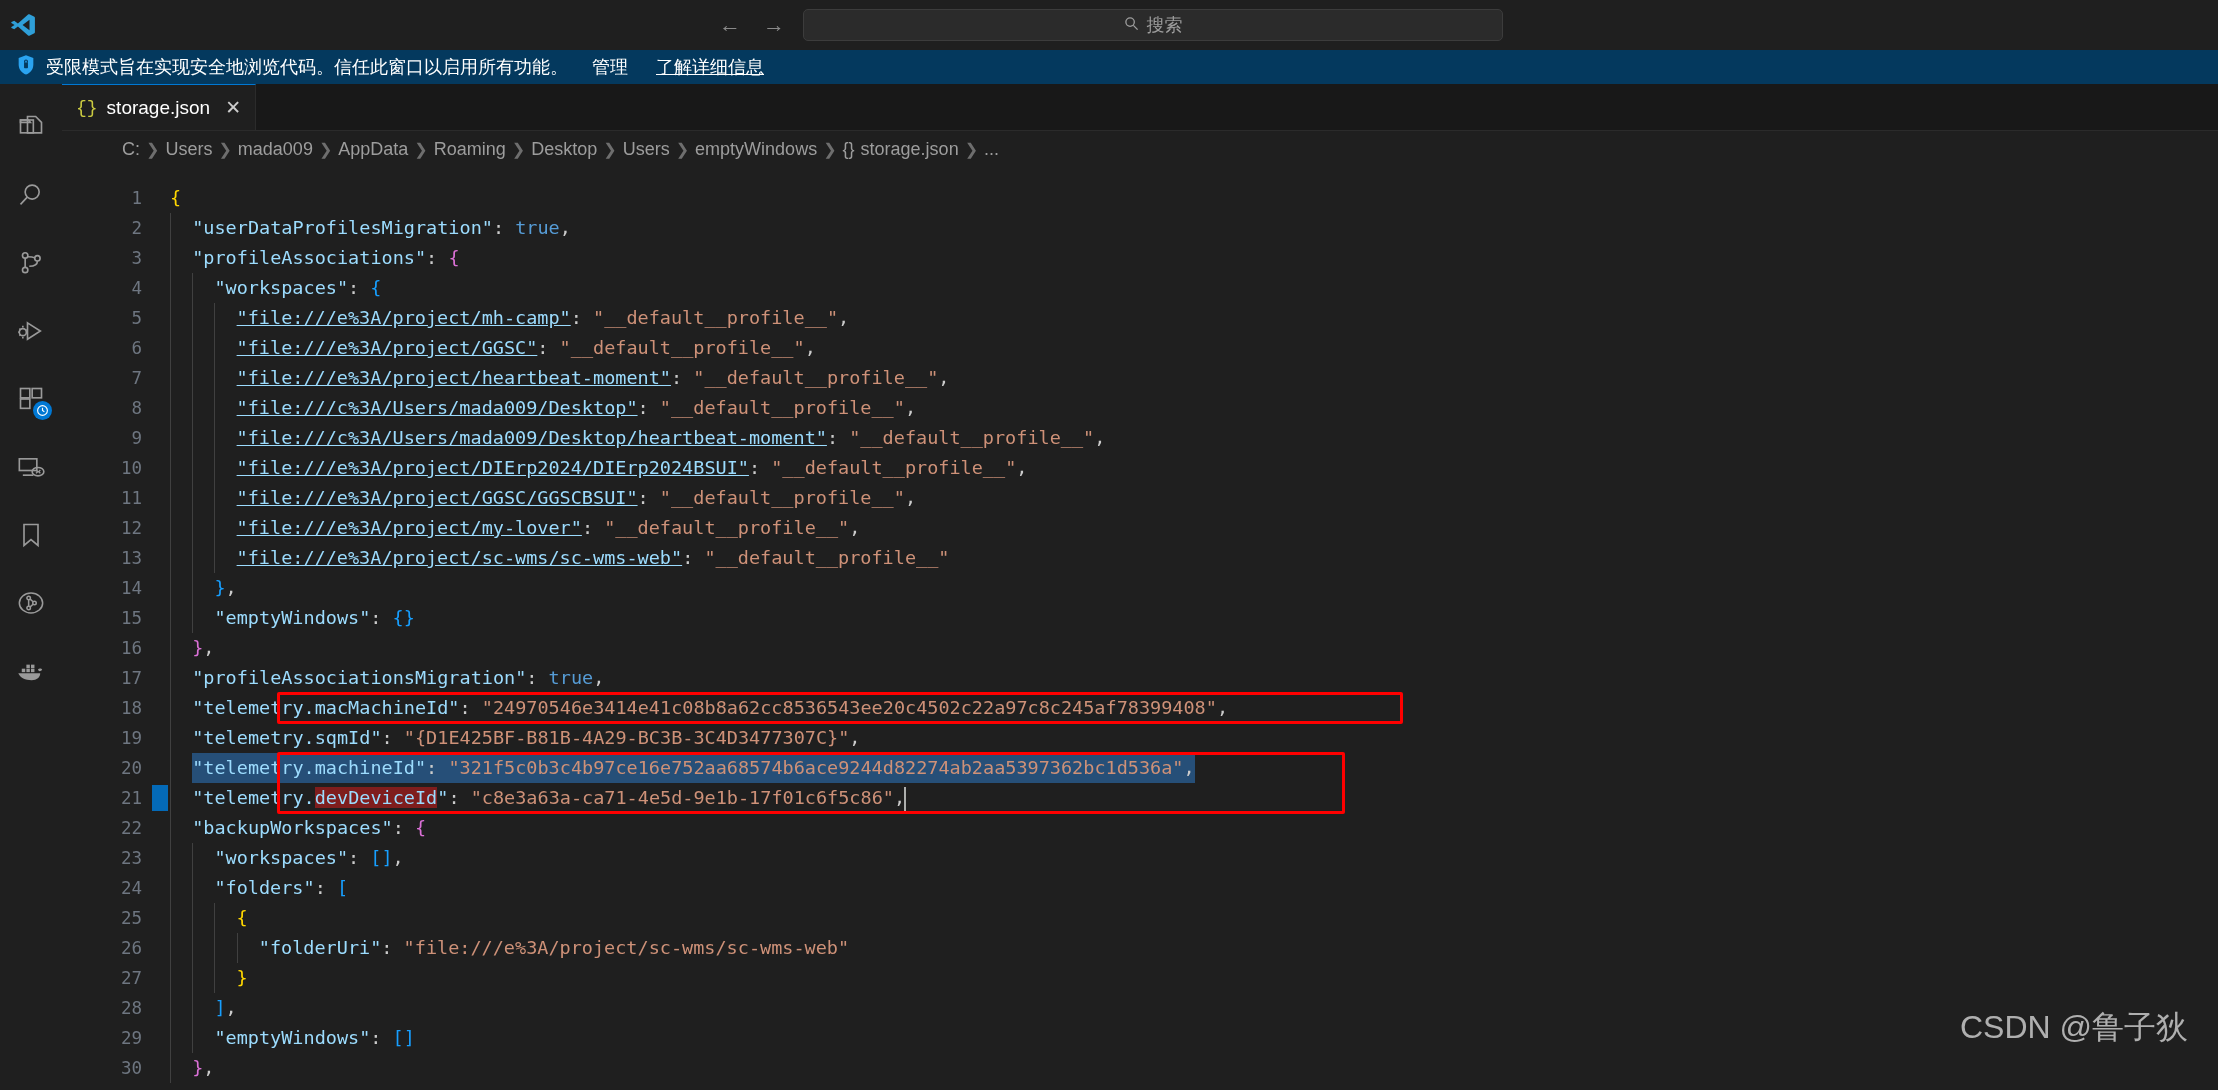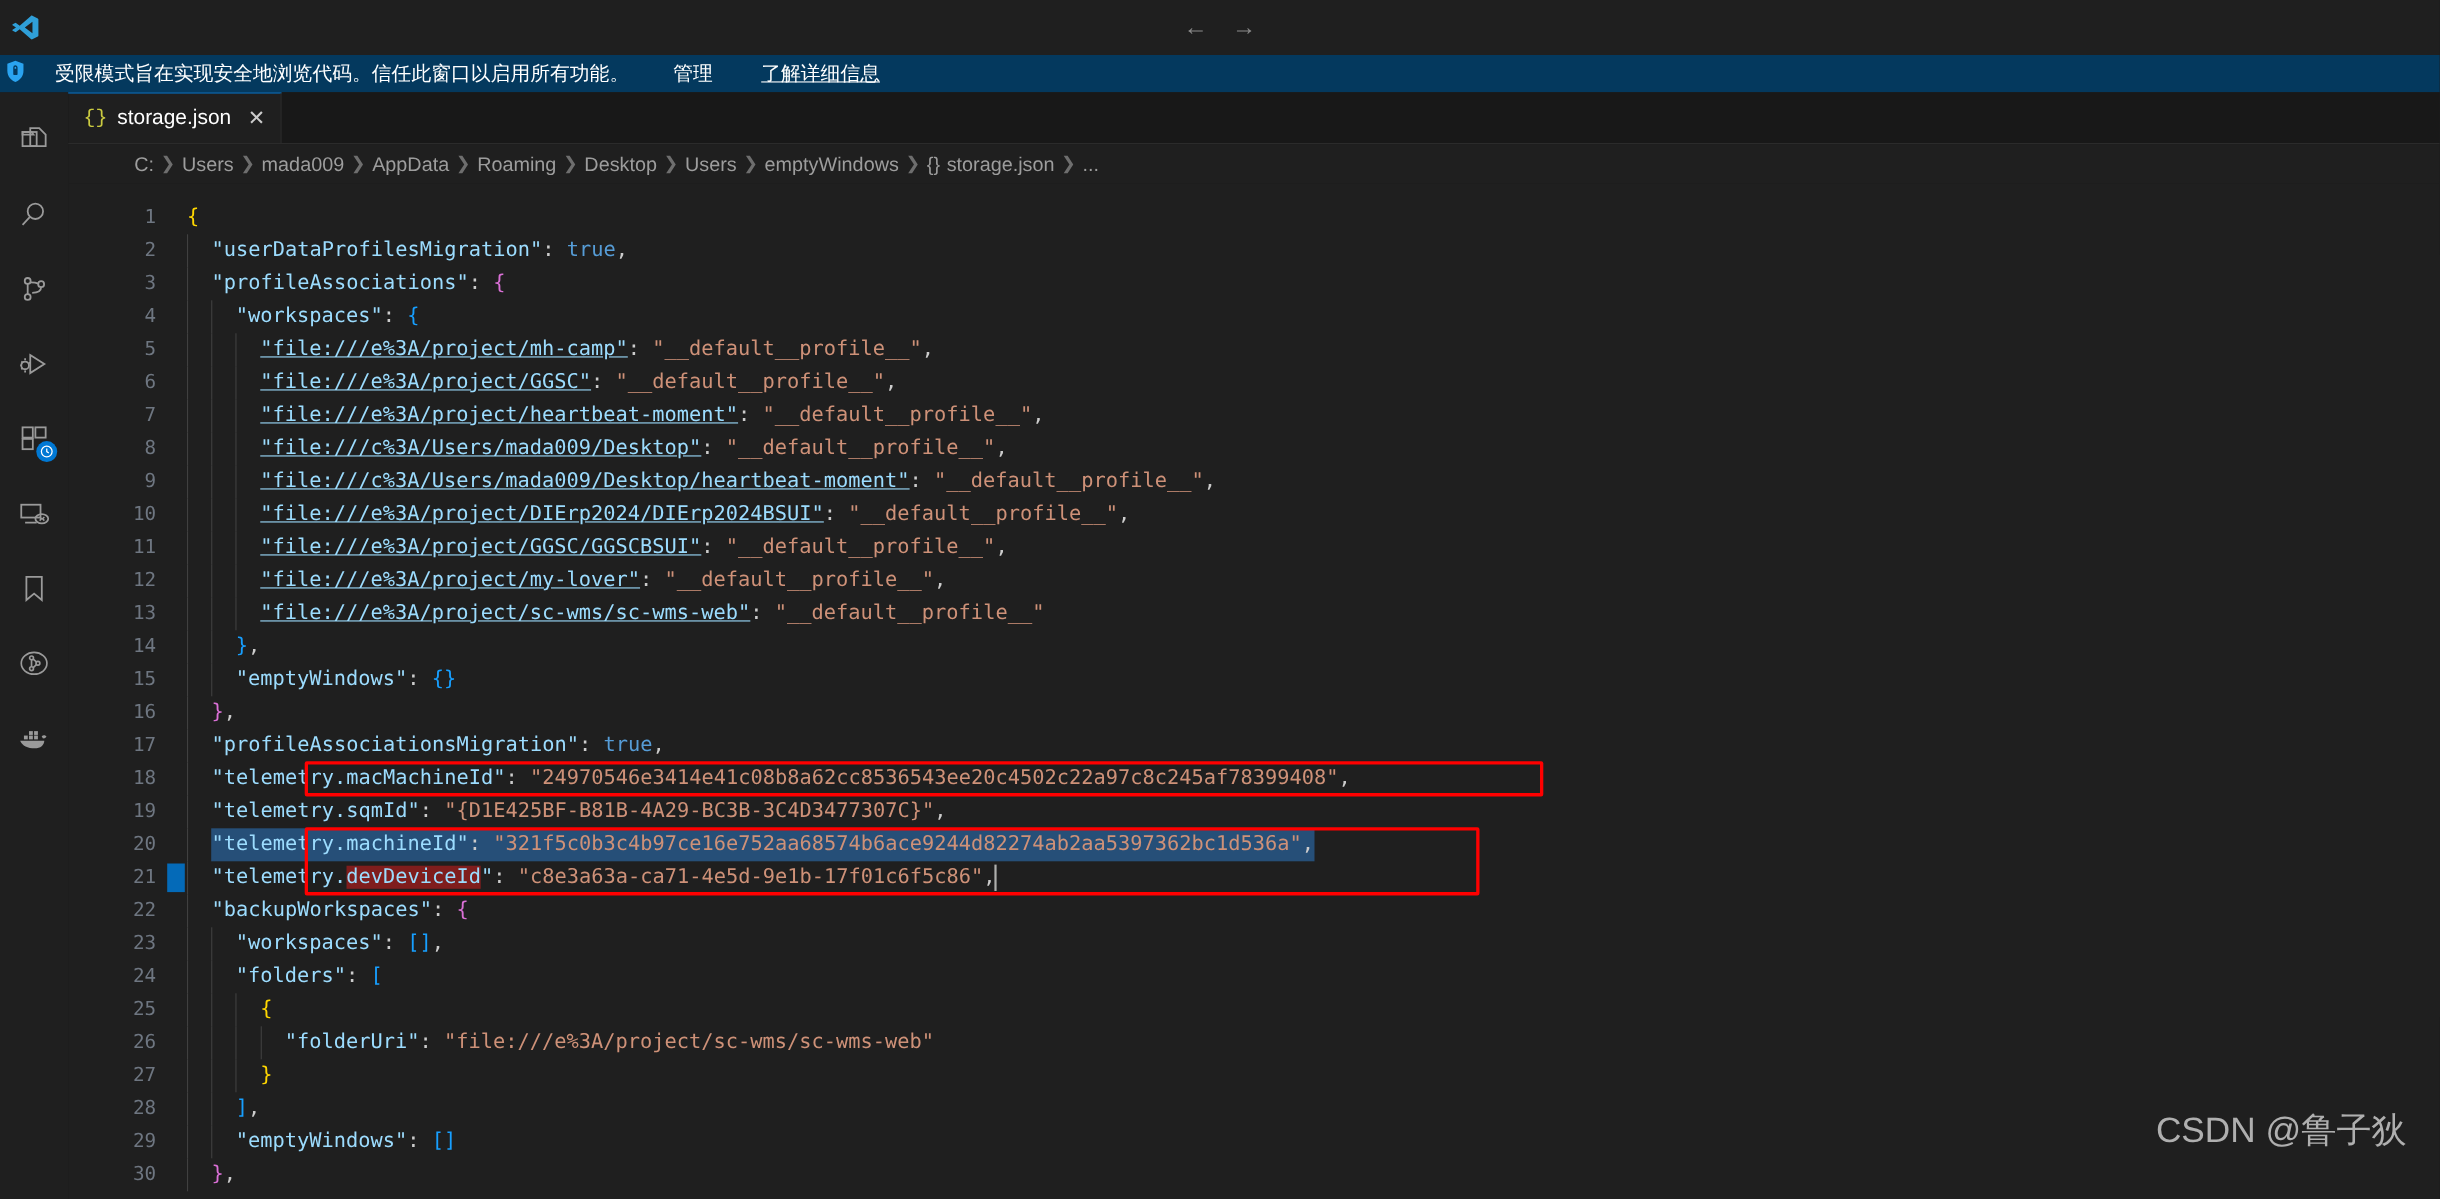--- a/index.html
+++ b/index.html
@@ -30,21 +30,21 @@
   .navbtn { color: #8a8a8a; font-size: 22px; width: 30px; text-align: center; }
   .searchbox {
     width: 700px; height: 32px; background: #2b2b2b; border: 1px solid #3c3c3c;
     border-radius: 5px; display: flex; align-items: center; justify-content: center;
     gap: 8px; color: #9d9d9d; font-size: 18px;
   }
 
   
   .banner {
     flex: 0 0 34px; height: 34px; background: #04395e;
-    display: flex; align-items: center; gap: 26px; padding: 0 4px;
+    display: flex; align-items: center; gap: 10px; padding: 0 16px;
     color: #ffffff; font-size: 18px;
   }
   .banner-link { color: #ffffff; text-decoration: underline; cursor: pointer; }
   .banner-link.plain { text-decoration: none; }
 
   
   .body { flex: 1 1 auto; display: flex; min-height: 0; }
 
   .activitybar {
     flex: 0 0 62px; background: #1f1f1f; display: flex; flex-direction: column;
@@ -133,20 +133,29 @@
 
 <div class="titlebar">
   <div class="vscode-logo">
     <svg width="26" height="26" viewBox="0 0 24 24">
       <path d="M17.9 2.1 22.5 4.4c.3.2.5.5.5.9v13.4c0 .4-.2.7-.5.9l-4.6 2.3c-.4.2-.9.1-1.2-.2L7.3 13.4l-3.4 2.6-2.5-1.3c-.3-.2-.4-.6-.1-.9L4.2 12 1.3 10.2c-.3-.3-.2-.7.1-.9l2.5-1.3 3.4 2.6 9.4-8.3c.3-.3.8-.4 1.2-.2zM18 7.2 11.6 12 18 16.8V7.2z" fill="#2f9fd8"></path>
     </svg>
   </div>
   <div class="title-center">
     <div class="navbtn">←</div>
     <div class="navbtn">→</div>
+    <div class="searchbox">
+      <span>
+        <svg width="15" height="15" viewBox="0 0 16 16">
+            <circle cx="6.5" cy="6.5" r="4.5" fill="none" stroke="#9d9d9d" stroke-width="1.4"></circle>
+            <line x1="10" y1="10" x2="14.5" y2="14.5" stroke="#9d9d9d" stroke-width="1.4"></line>
+          </svg>
+      </span>
+      <span>搜索</span>
+    </div>
   </div>
 </div>
 
 <div class="banner">
   <span>
     <svg width="20" height="22" viewBox="0 0 16 18">
       <path d="M8 1 14 3.3v5.2c0 4-2.5 7-6 8.3-3.5-1.3-6-4.3-6-8.3V3.3L8 1z" fill="#2aa3f0"></path>
       <rect x="6.4" y="7" width="3.2" height="4.6" rx=".6" fill="#04395e"></rect>
       <path d="M6.9 7.2V6a1.1 1.1 0 012.2 0v1.2" fill="none" stroke="#04395e" stroke-width="1"></path>
     </svg>

